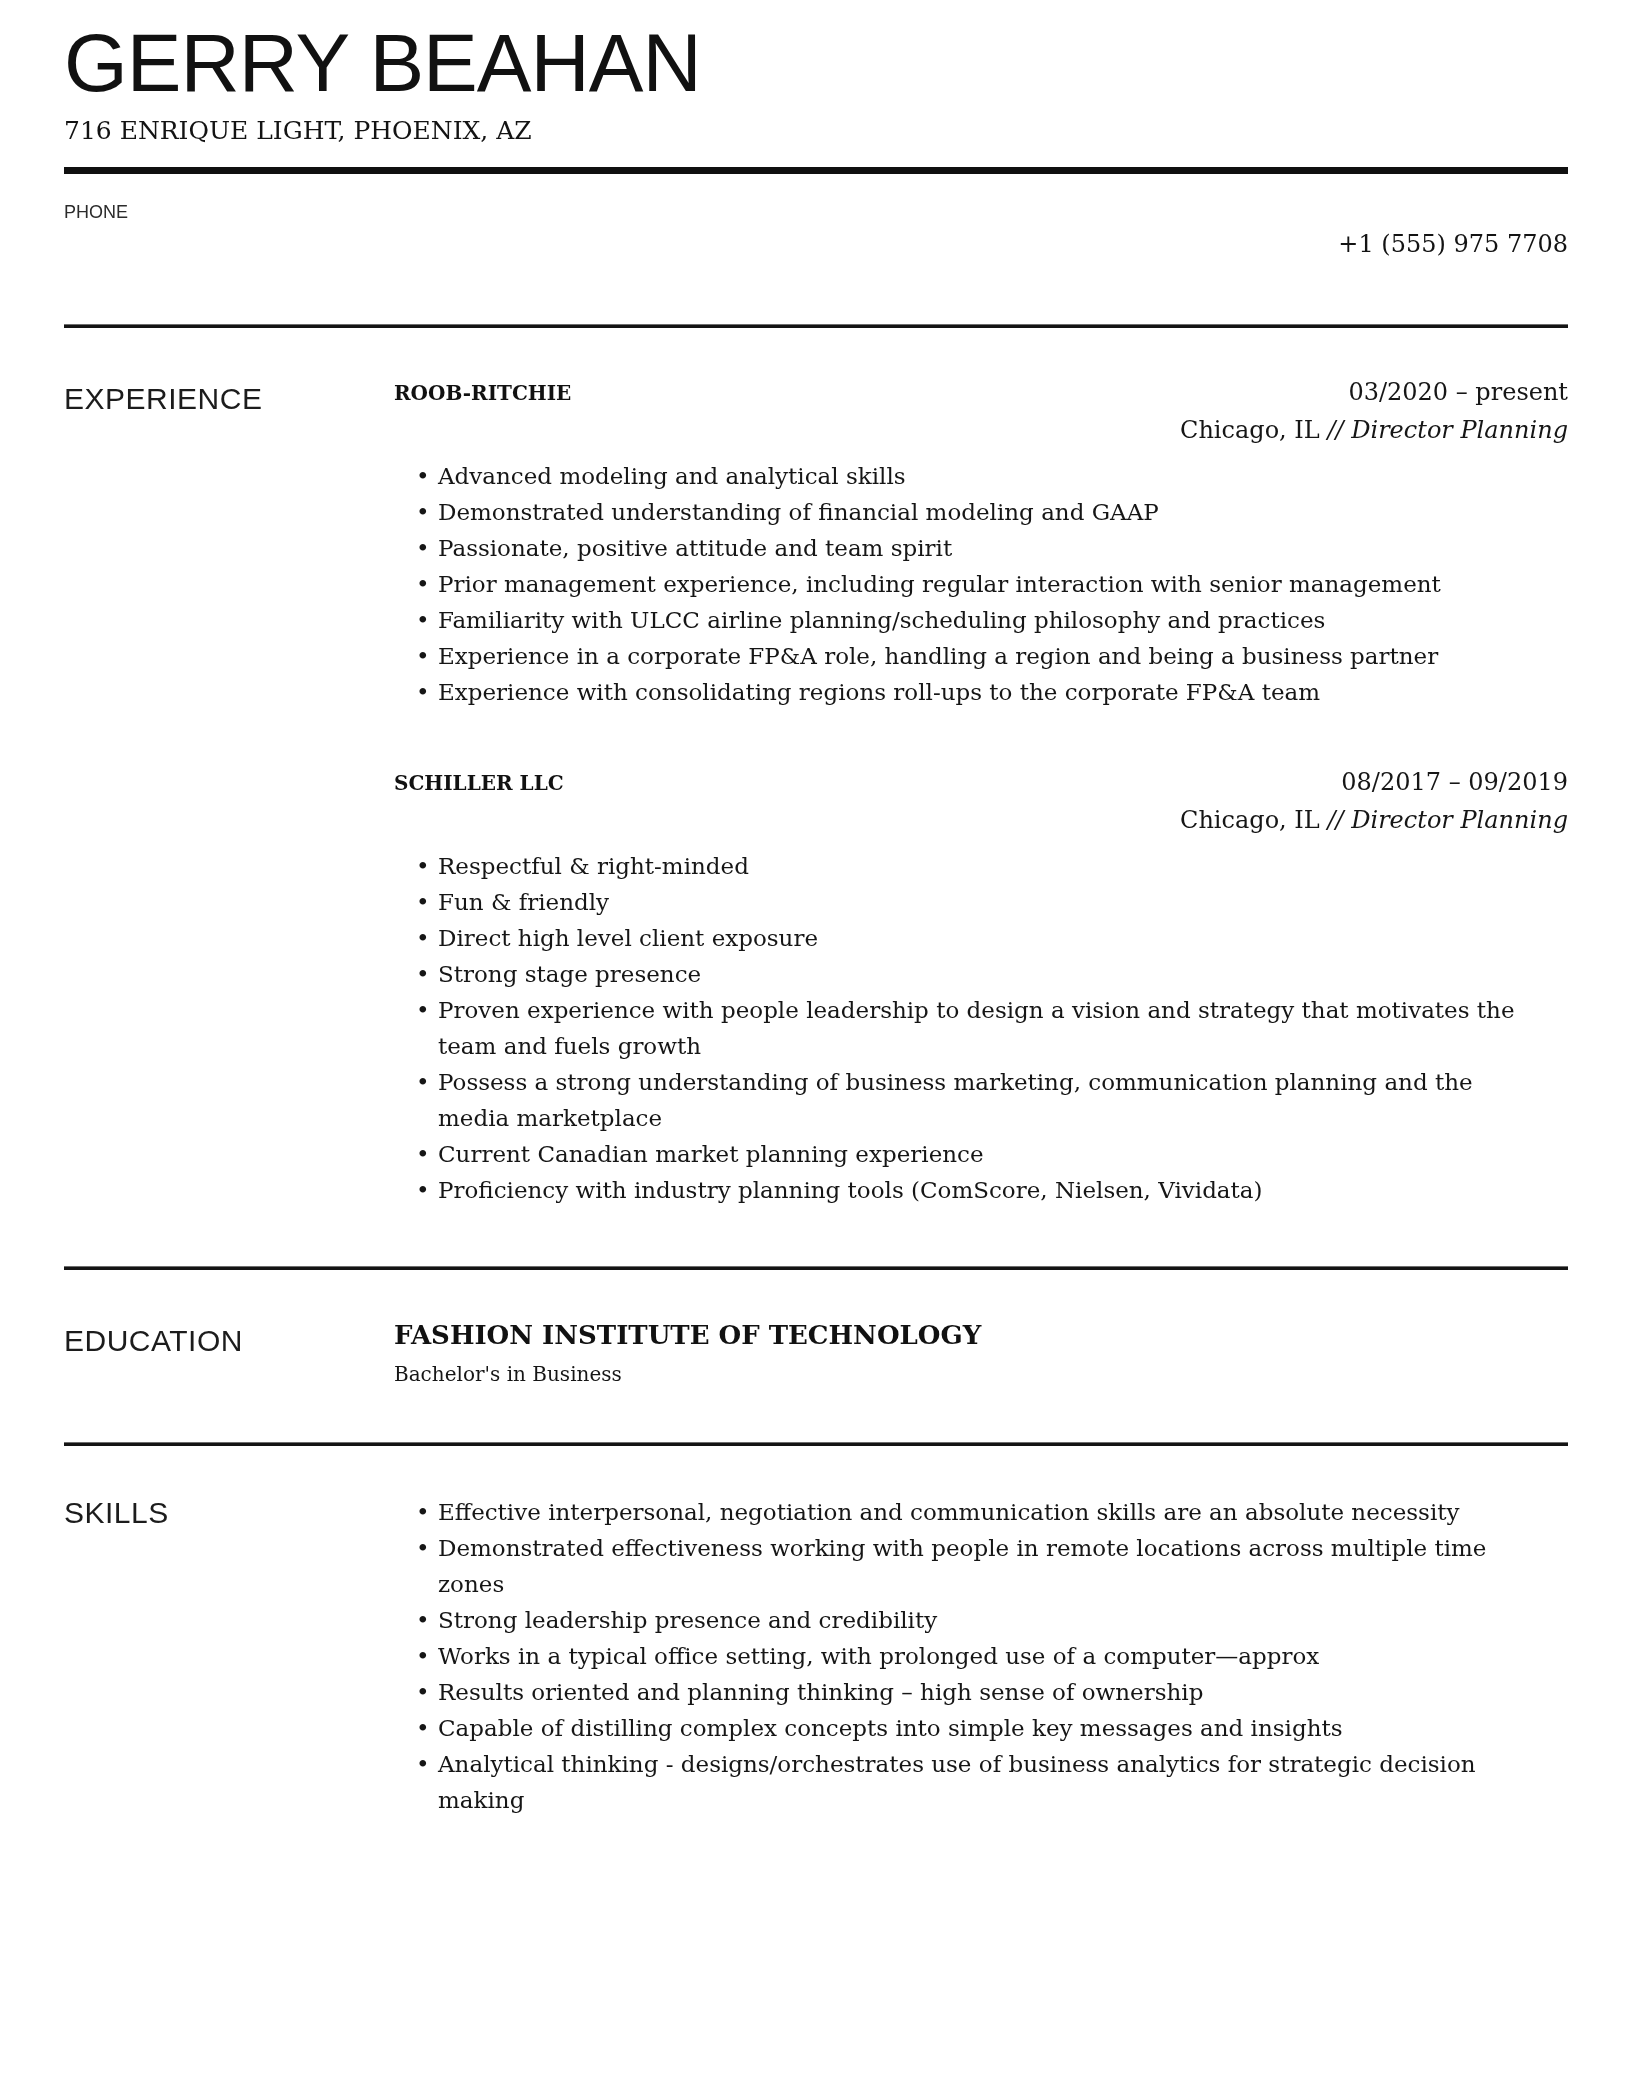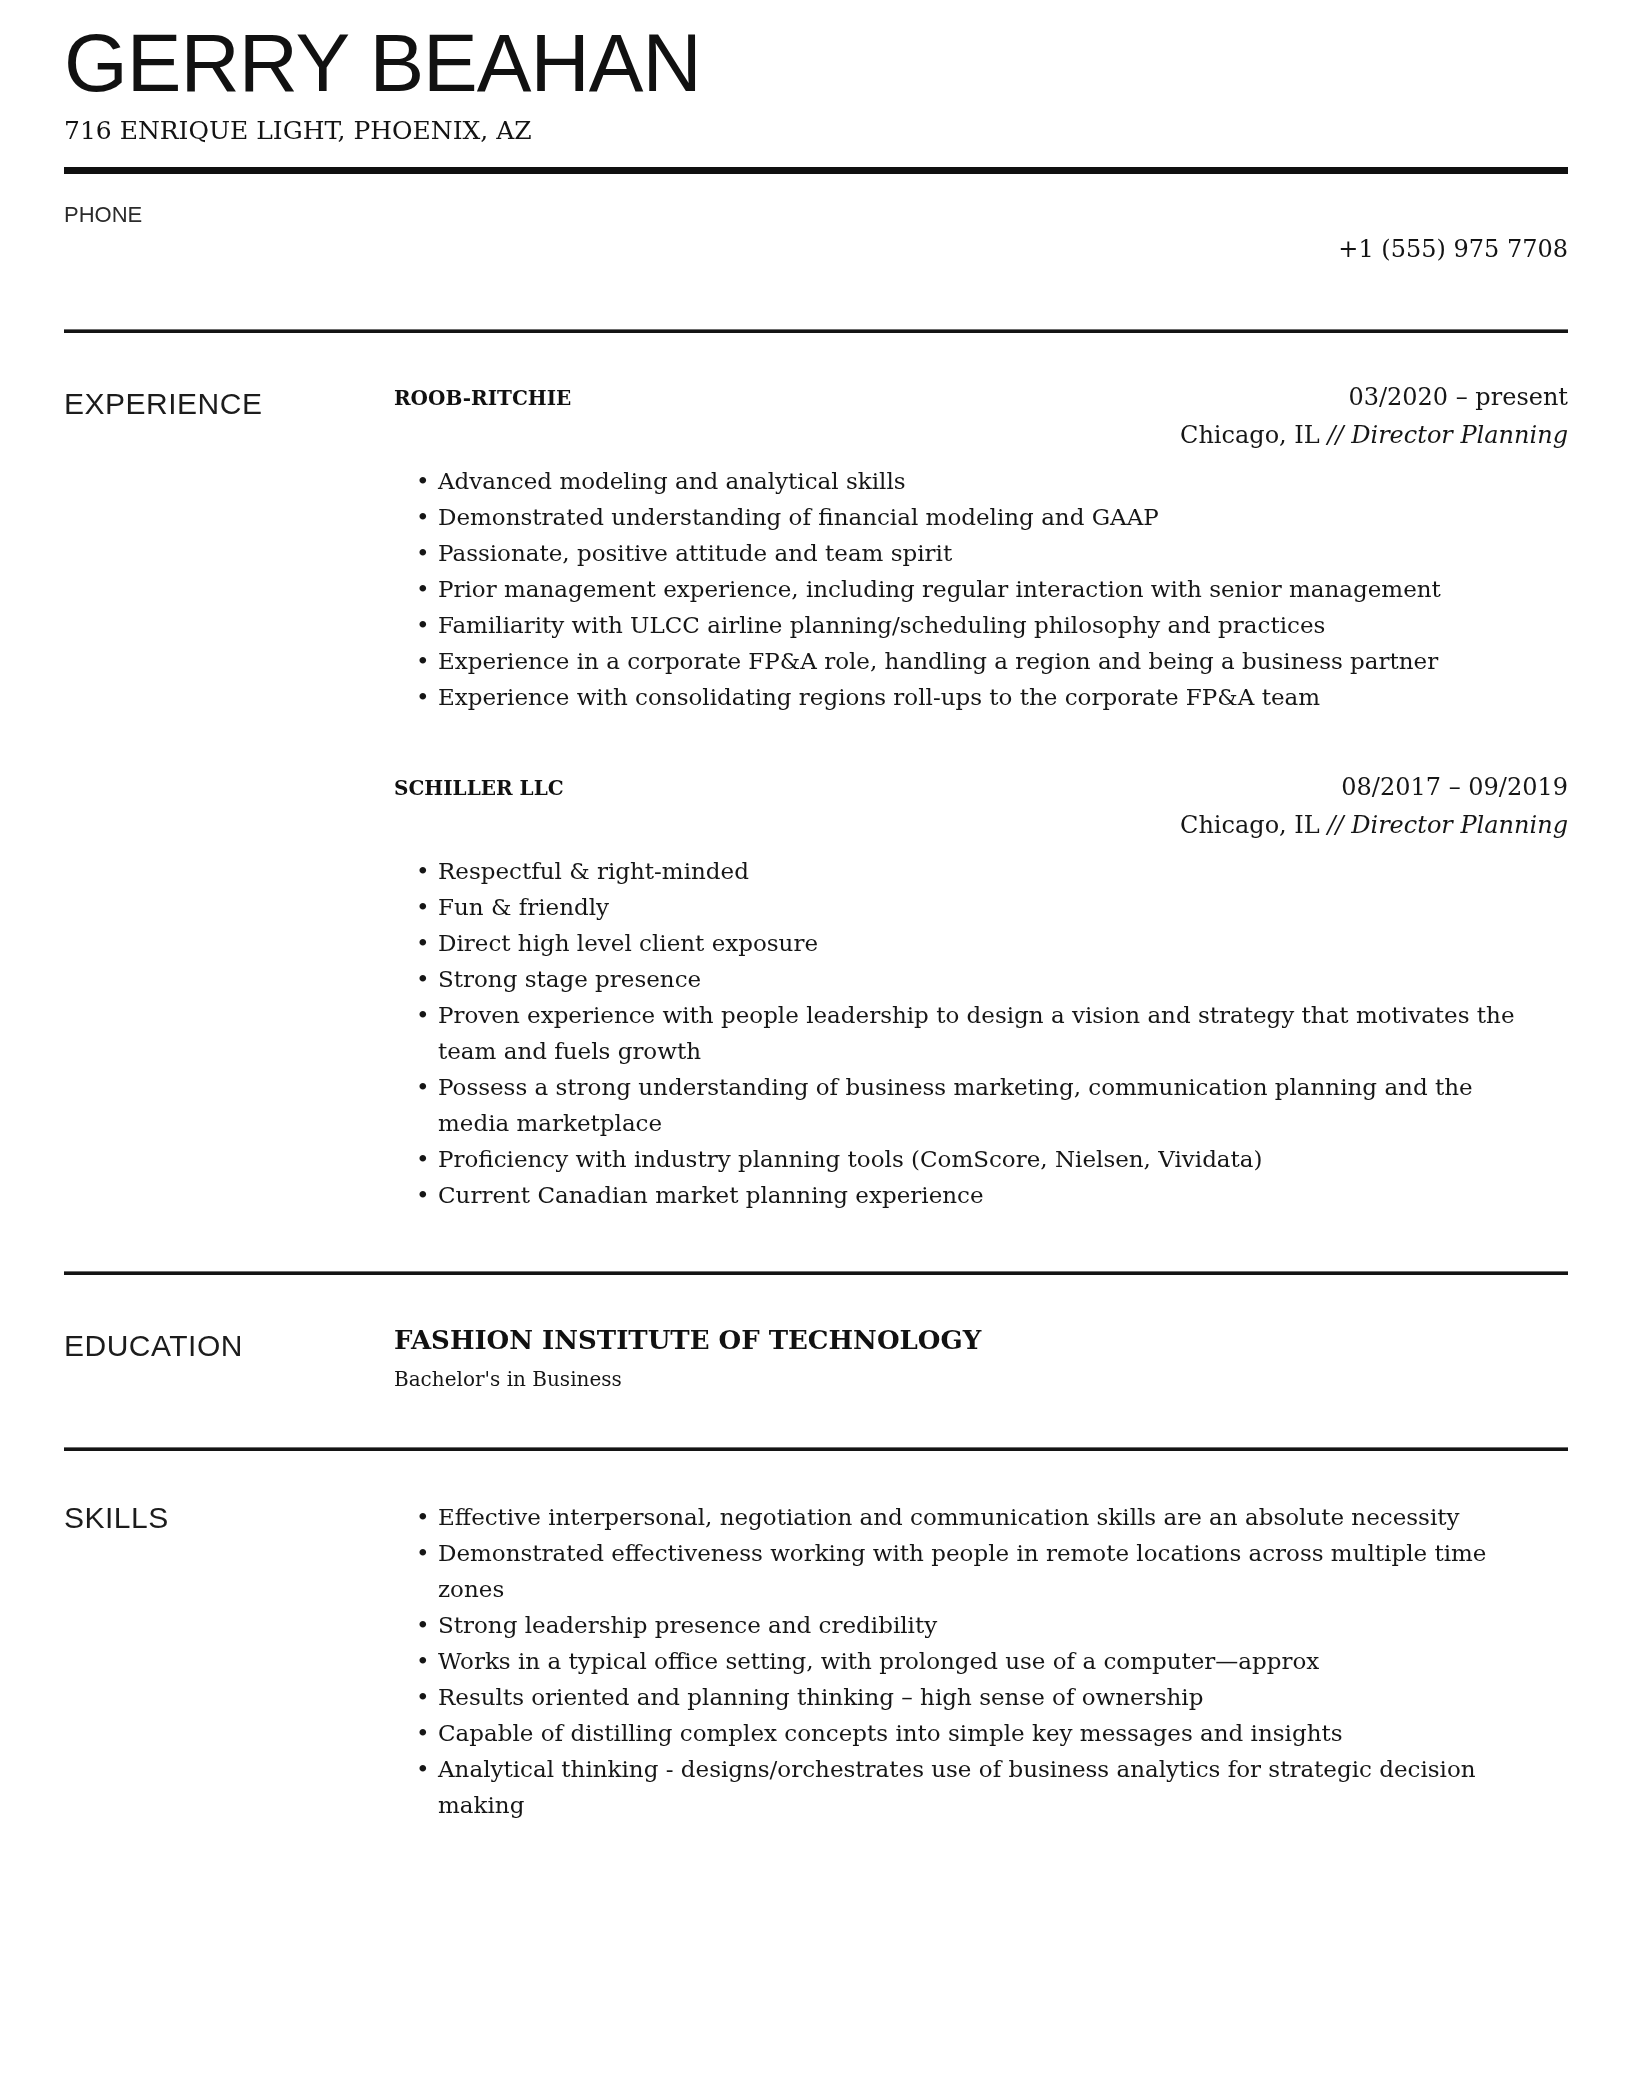--- a/index.html
+++ b/index.html
@@ -30,21 +30,21 @@
     color: #131313;
   }
   .rule-thick {
     margin-top: 22px;
     height: 7px;
     background: #101010;
   }
   .phone-label {
     margin-top: 28px;
     font-family: "Liberation Sans", "DejaVu Sans", sans-serif;
-    font-size: 22px;
+    font-size: 18px;
     color: #2b2b2b;
   }
   .phone-value {
     margin-top: 7px;
     font-size: 24px;
     color: #131313;
     text-align: right;
   }
   
   .rule-double {
@@ -168,22 +168,22 @@
         <div class="entry-meta">
           <span class="location">Chicago, IL </span><span class="role">// Director Planning</span>
         </div>
         <ul class="bullets">
           <li>Respectful &amp; right-minded</li>
           <li>Fun &amp; friendly</li>
           <li>Direct high level client exposure</li>
           <li>Strong stage presence</li>
           <li>Proven experience with people leadership to design a vision and strategy that motivates the team and fuels growth</li>
           <li>Possess a strong understanding of business marketing, communication planning and the media marketplace</li>
+          <li>Current Canadian market planning experience</li>
           <li>Proficiency with industry planning tools (ComScore, Nielsen, Vividata)</li>
-          <li>Current Canadian market planning experience</li>
         </ul>
       </div>
 
     </div>
   </section>
 
   <div class="rule-double" style="margin-top:0;"></div>
 
   <section class="section" id="education-section">
     <div class="section-label">EDUCATION</div>

